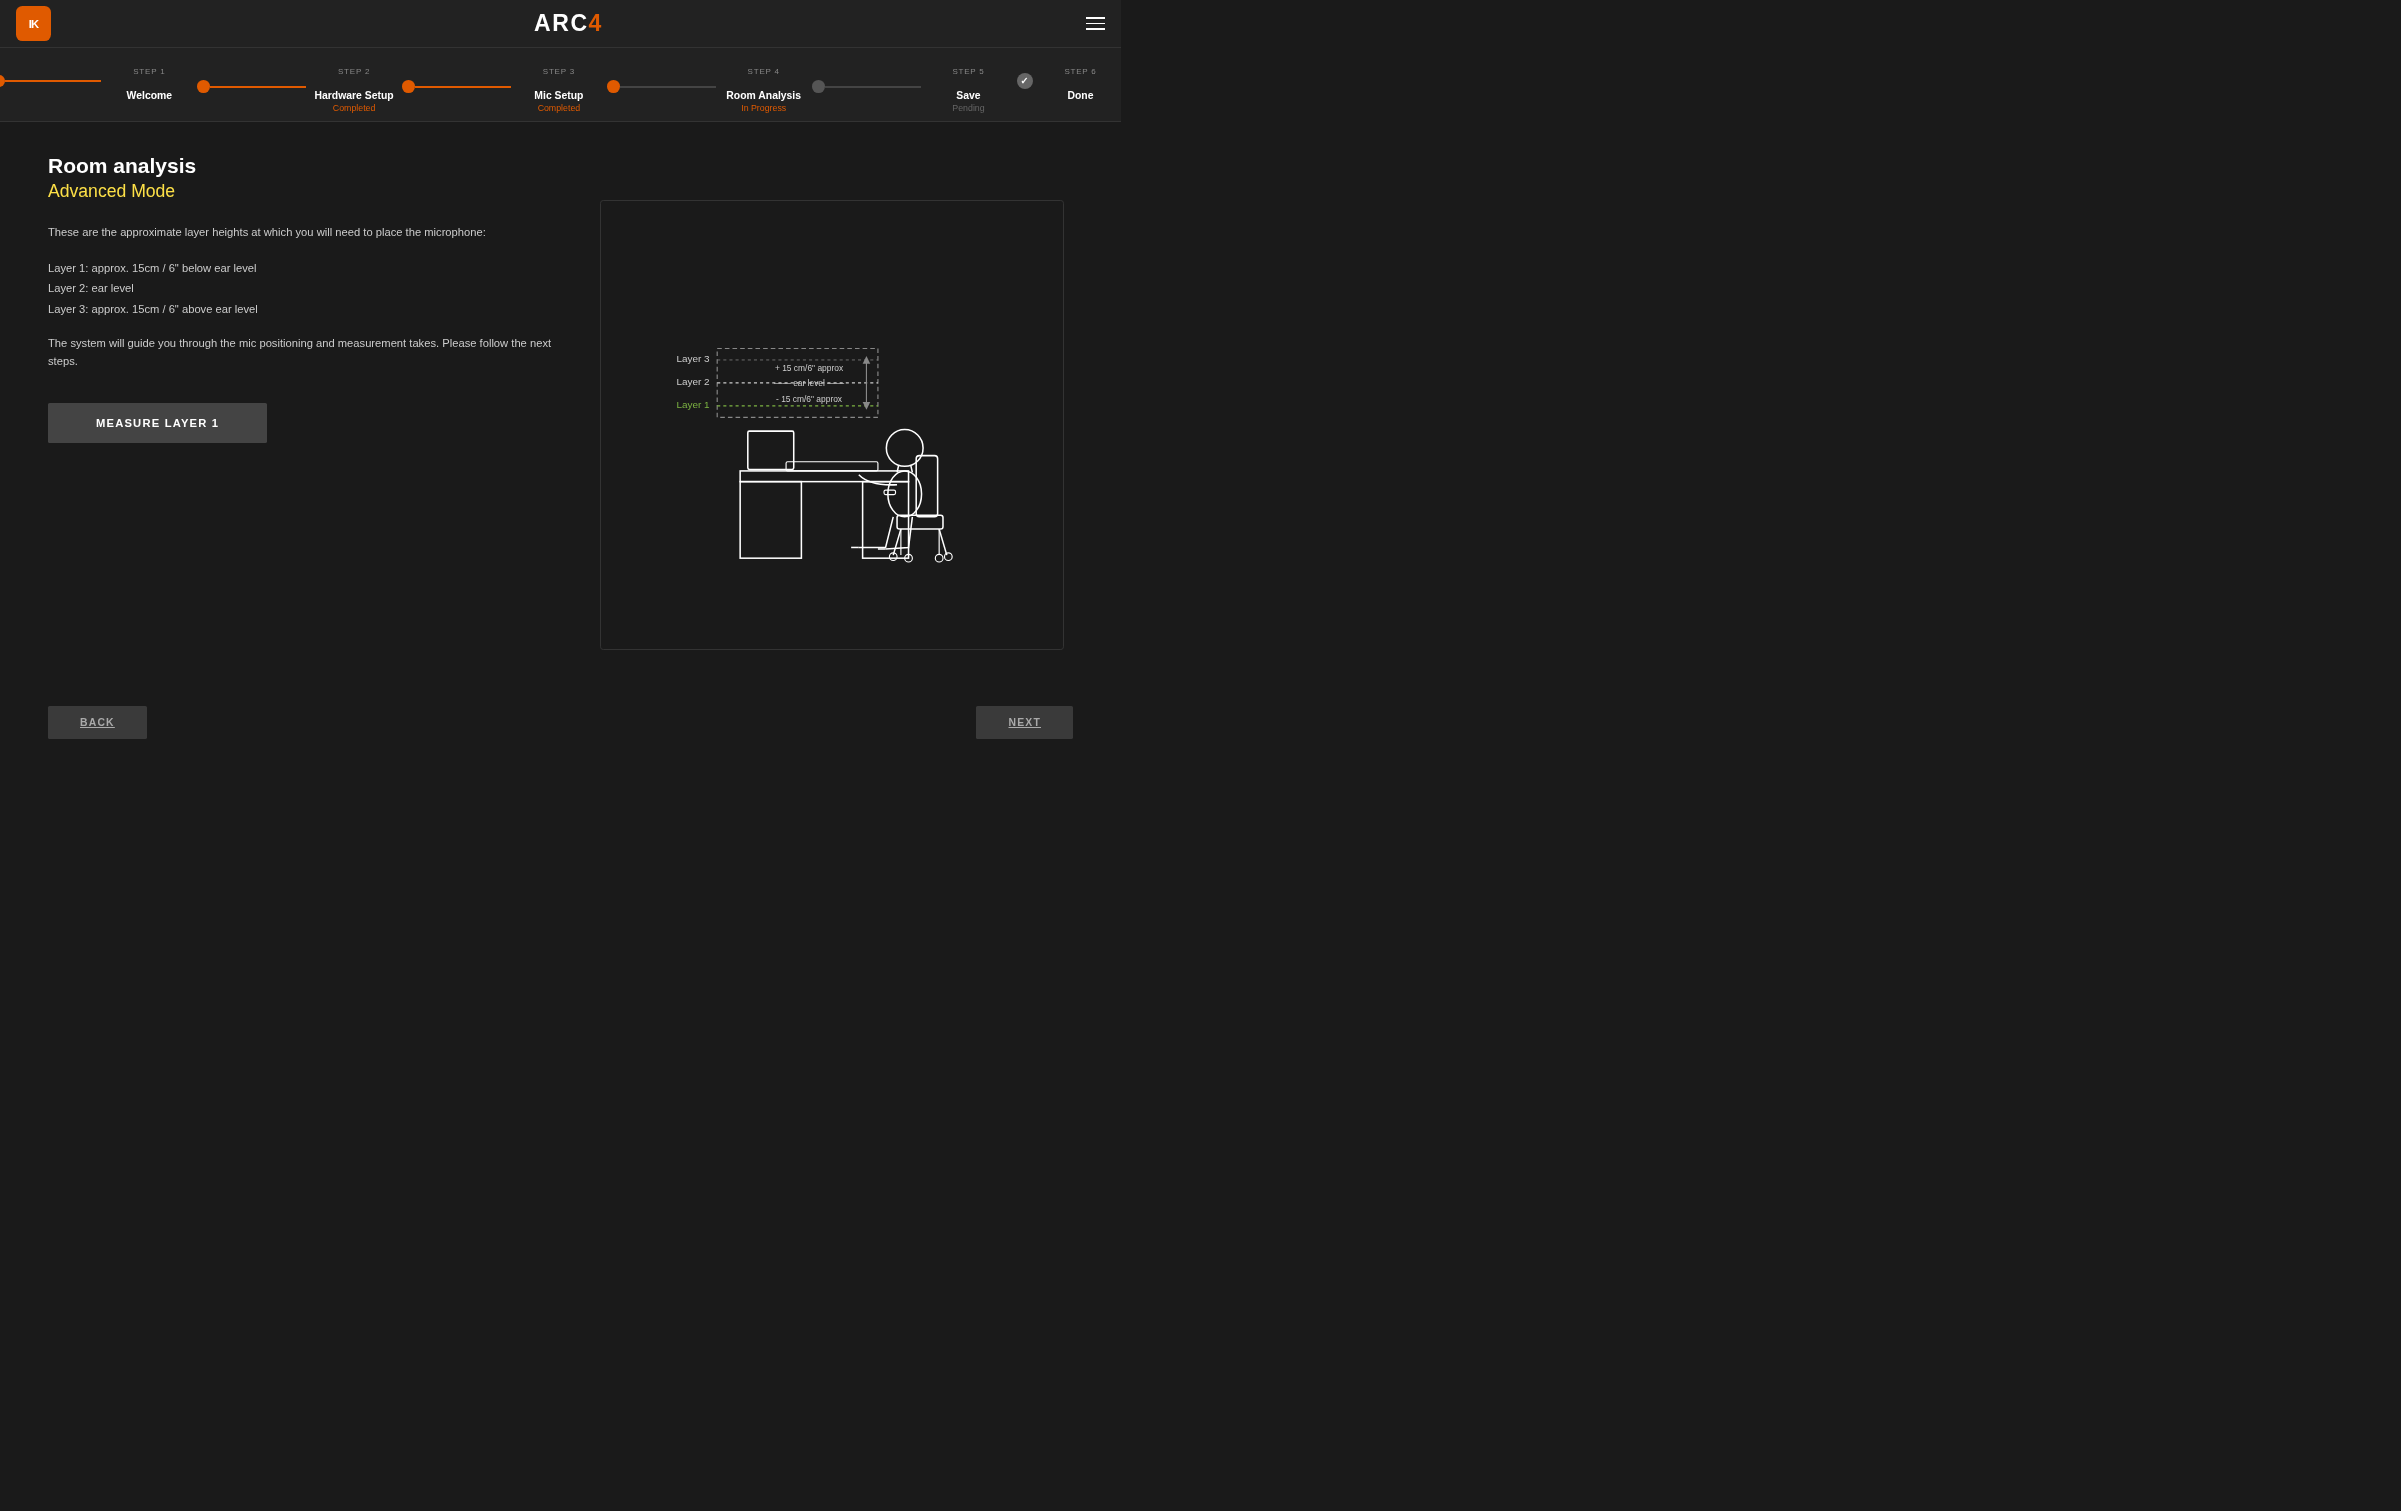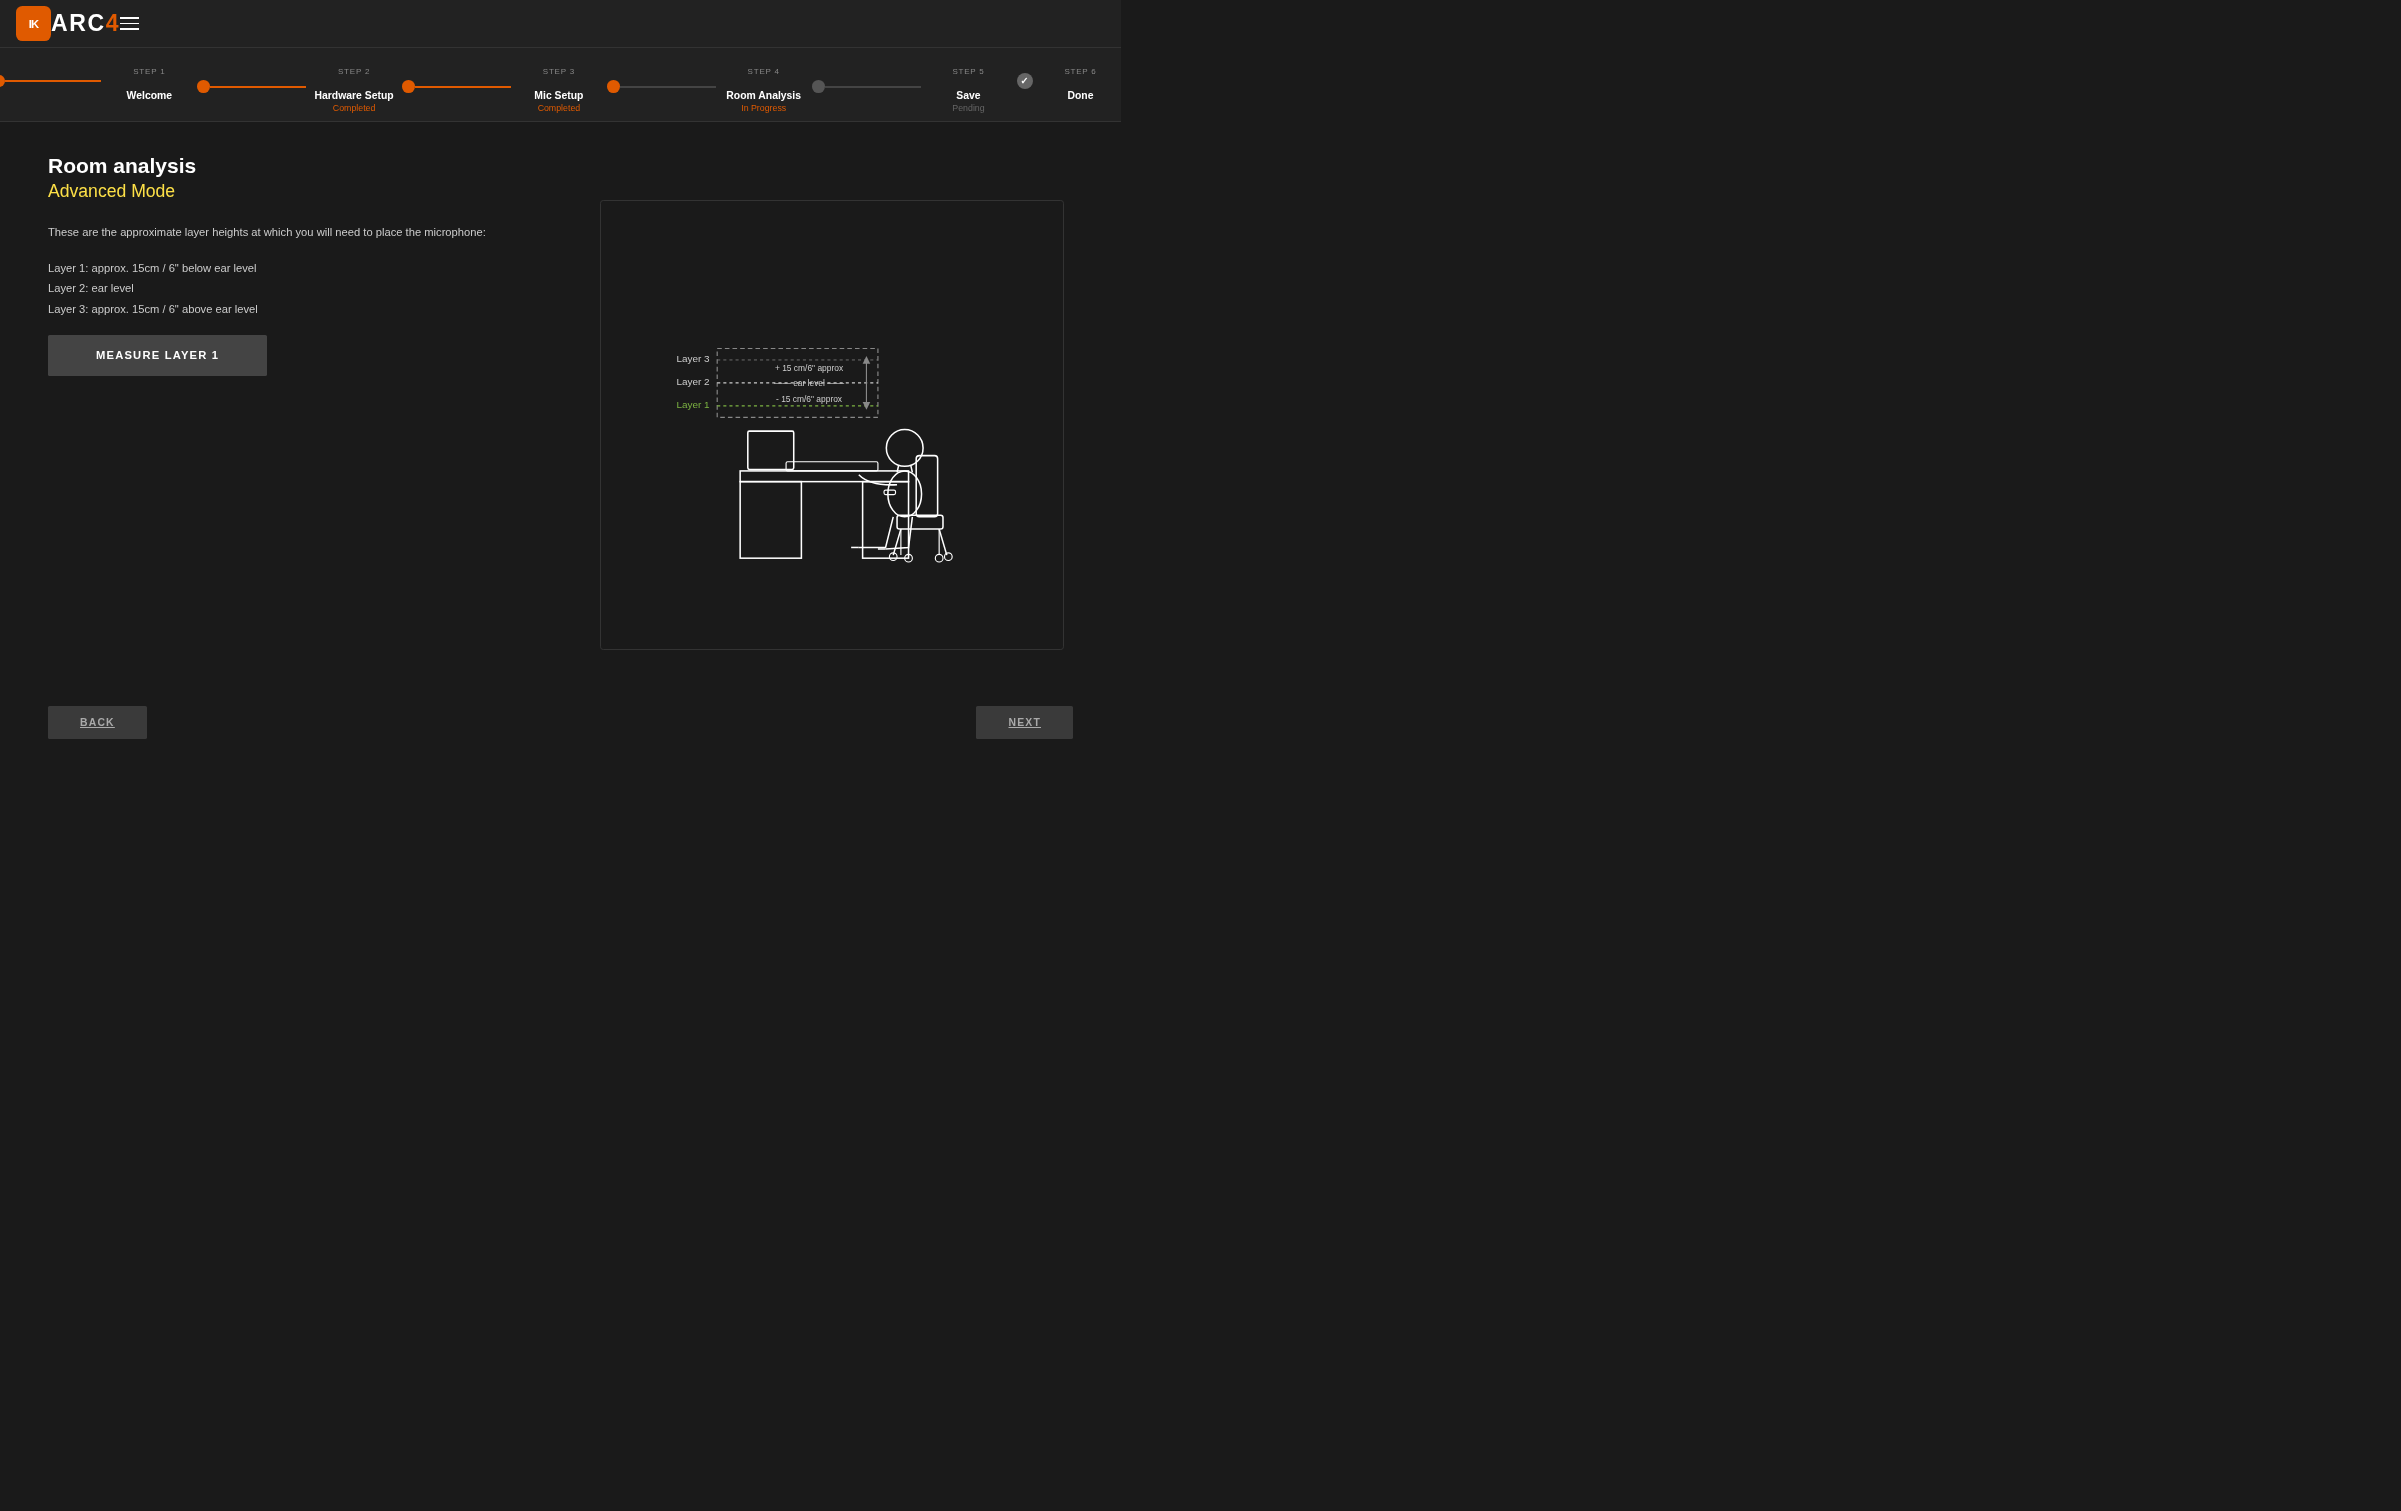--- a/index.html
+++ b/index.html
@@ -11,21 +11,21 @@
       width: 1121px;
       min-height: 752px;
       overflow-x: hidden;
     }
 
     
     .header {
       background-color: #222222;
       display: flex;
       align-items: center;
-      justify-content: flex-start;
+      justify-content: space-between;
       padding: 0 16px;
       height: 48px;
       border-bottom: 0.8px solid #333;
     }
     .logo-icon {
       width: 35px;
       height: 35px;
       background-color: #e05a00;
       border-radius: 6.4px;
       display: flex;
@@ -353,20 +353,21 @@
 
   <div class="left-panel">
     <div class="page-title">Room analysis</div>
     <div class="page-subtitle">Advanced Mode</div>
     <p class="description-text">These are the approximate layer heights at which you will need to place the microphone:</p>
     <div class="layer-list">
       <div class="layer-item">Layer 1: approx. 15cm / 6" below ear level</div>
       <div class="layer-item">Layer 2: ear level</div>
       <div class="layer-item">Layer 3: approx. 15cm / 6" above ear level</div>
     </div>
+    <p class="guide-text">The system will guide you through the mic positioning and measurement takes. Please follow the next steps.</p>
     <button class="measure-btn">MEASURE LAYER 1</button>
   </div>
 
   <div class="right-panel">
     <svg class="diagram-svg" viewBox="0 0 520 460">
 
       <text x="100" y="148" fill="#cccccc" font-size="13" text-anchor="end">Layer 3</text>
       <text x="100" y="178" fill="#cccccc" font-size="13" text-anchor="end">Layer 2</text>
       <text x="100" y="208" fill="#7cb342" font-size="13" text-anchor="end">Layer 1</text>
 

